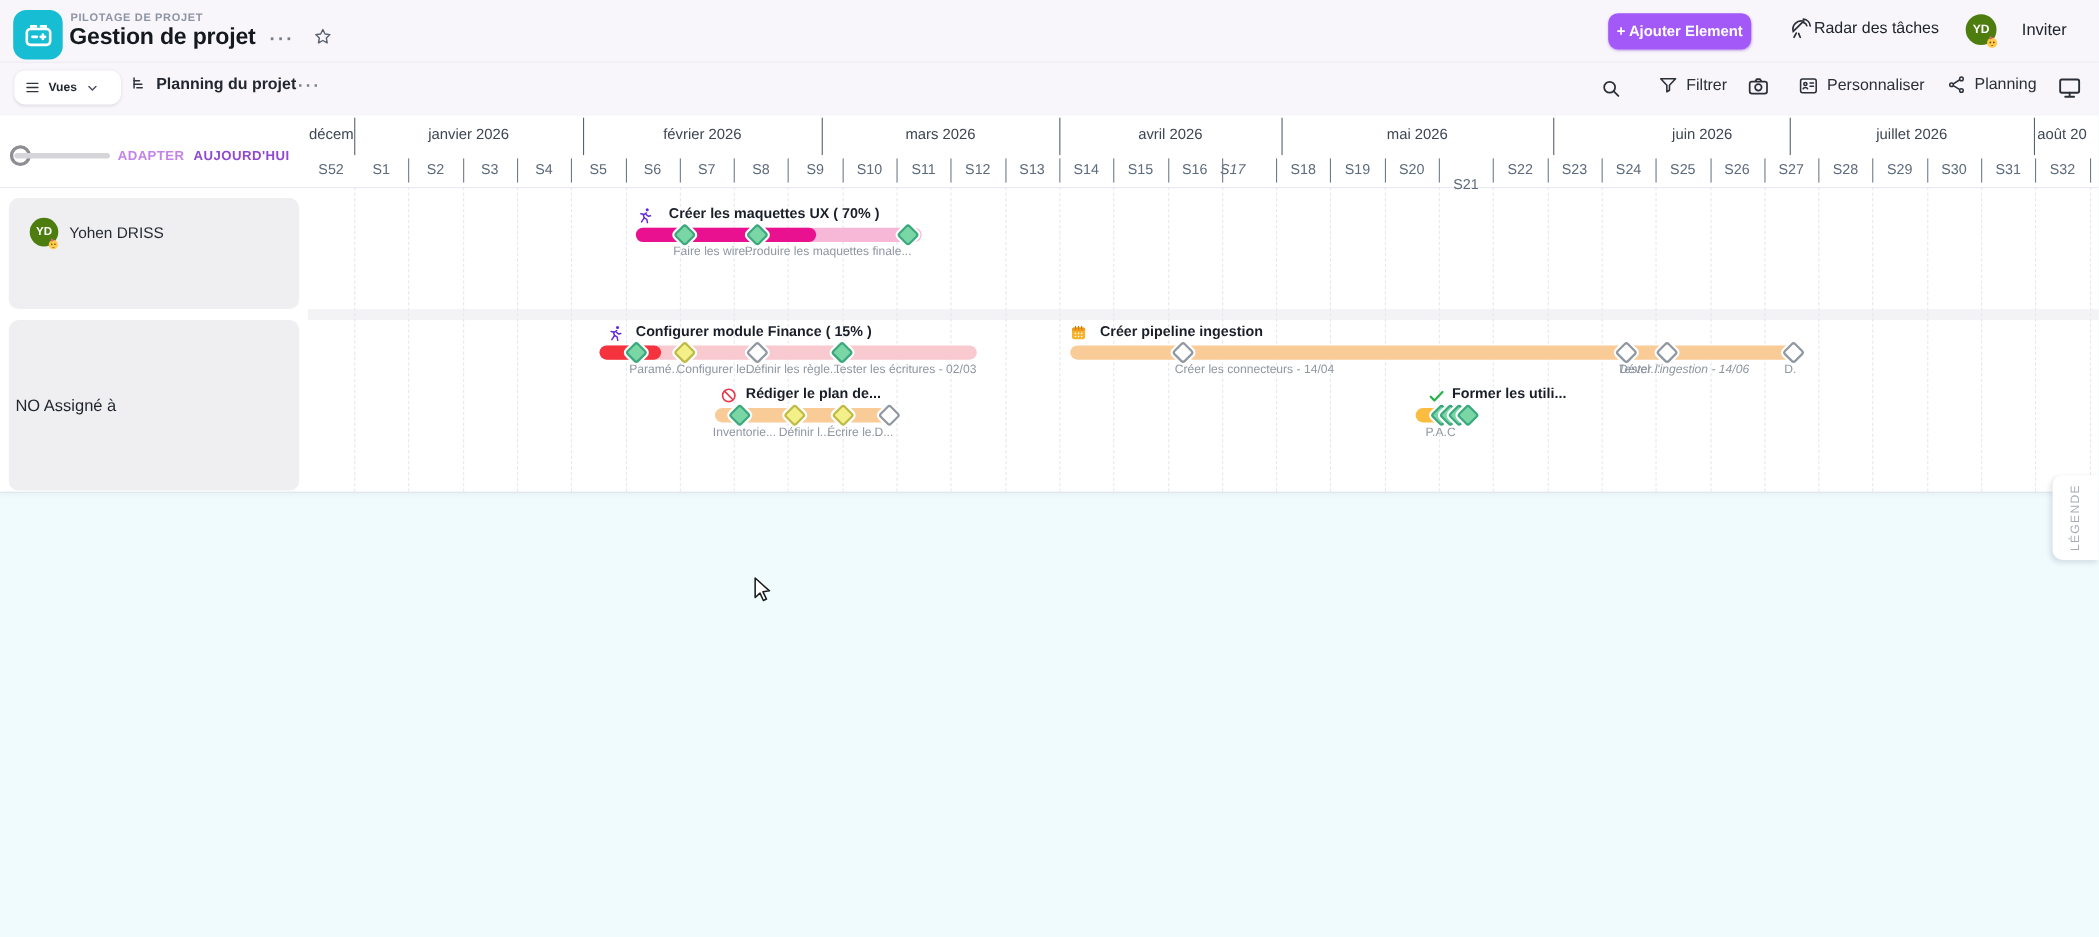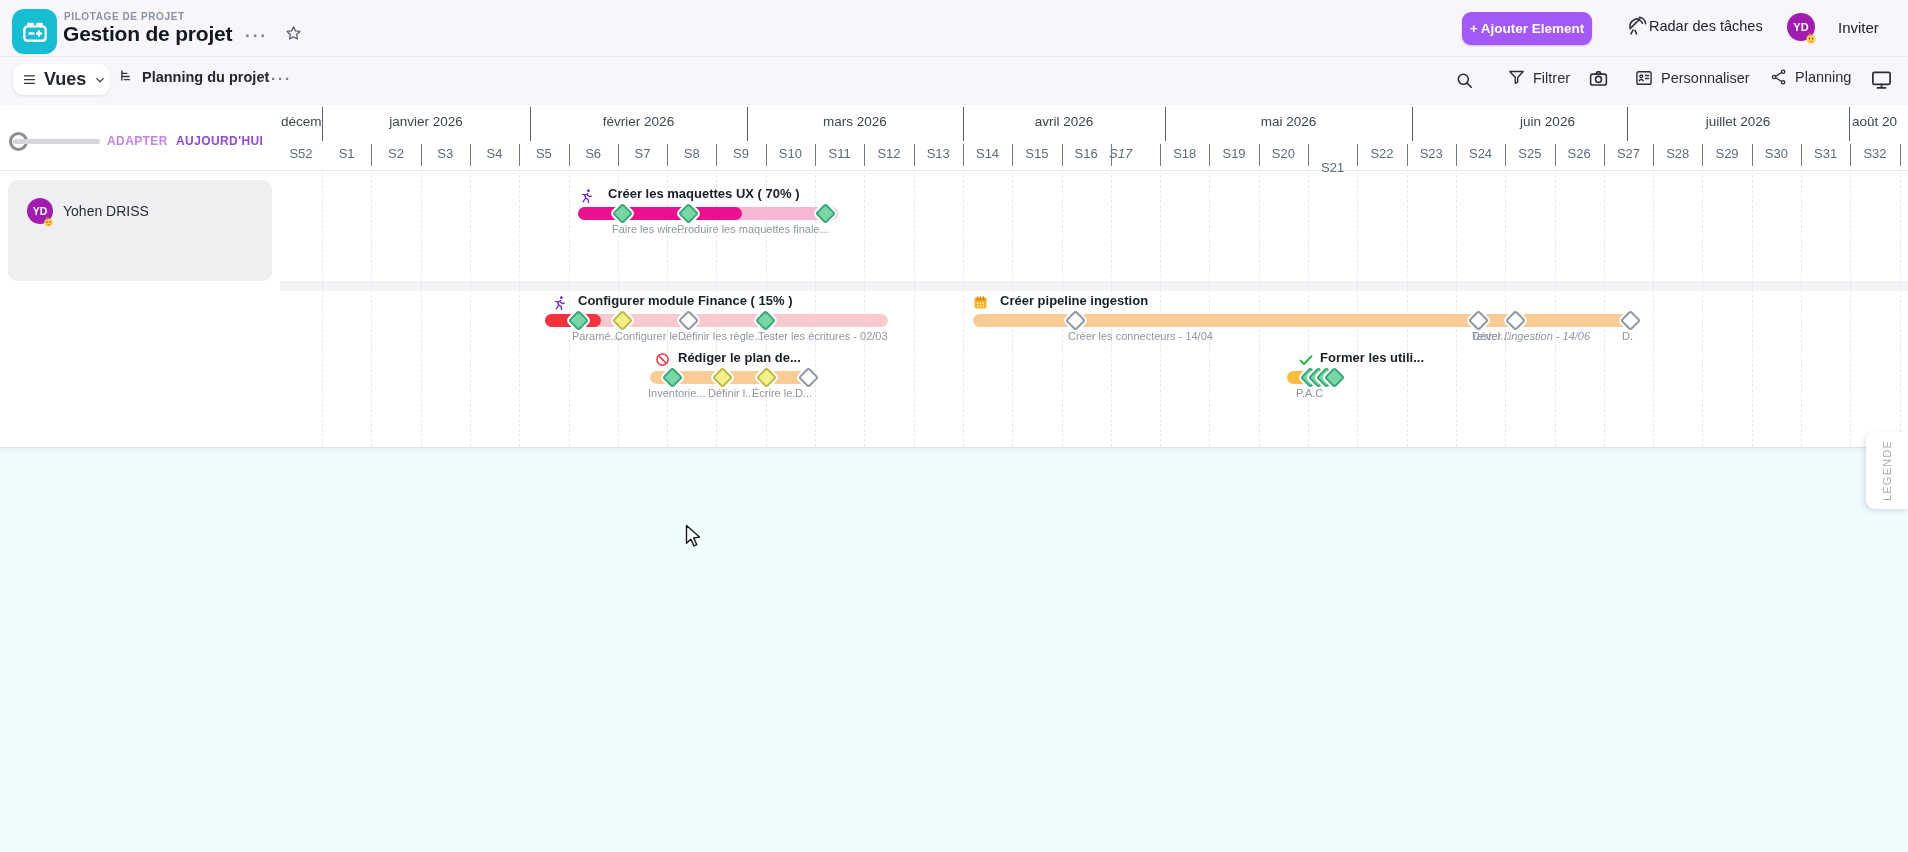--- a/index.html
+++ b/index.html
@@ -13,28 +13,28 @@
   #top-area .hdr-divider{position:absolute;left:0;top:56px;width:1908px;height:1px;background:#EDEAF2;}
   .app-tile{position:absolute;left:12px;top:9px;width:45px;height:45px;border-radius:12px;background:#16BDD3;display:flex;align-items:center;justify-content:center;}
   .eyebrow{position:absolute;left:64px;top:11px;font-size:10px;font-weight:700;letter-spacing:.6px;color:#8C93A3;}
   .page-title{position:absolute;left:63px;top:22px;font-size:21px;font-weight:800;color:#14181F;letter-spacing:-.2px;}
   .hdr-dots{position:absolute;left:245px;top:26px;font-size:17px;font-weight:700;color:#777E89;letter-spacing:2px;}
   .hdr-star{position:absolute;left:284px;top:24px;}
   .add-btn{position:absolute;left:1462px;top:12px;width:130px;height:33px;border-radius:9px;background:#A259F7;color:#fff;
     font-size:13.5px;font-weight:700;display:flex;align-items:center;justify-content:center;box-shadow:0 1px 2px rgba(130,60,210,.35);}
   .radar-wrap{position:absolute;left:1626px;top:15px;display:flex;align-items:center;gap:1px;}
   .radar-wrap span{font-size:14.5px;font-weight:500;color:#20252D;}
-  .avatar{position:absolute;border-radius:50%;background:#a21caf;color:#fff;font-weight:700;display:flex;align-items:center;justify-content:center;}
+  .avatar{position:absolute;border-radius:50%;background:#4d7c0f;color:#fff;font-weight:700;display:flex;align-items:center;justify-content:center;}
   .avatar-badge{position:absolute;}
   #hdr-avatar{left:1787px;top:13px;width:28px;height:28px;font-size:11px;}
   .invite{position:absolute;left:1838px;top:19px;font-size:15px;font-weight:500;color:#20252D;}
   
   .views-pill{position:absolute;left:13px;top:64px;width:97px;height:31px;background:#fff;border-radius:10px;
     box-shadow:0 1px 3px rgba(40,40,70,.12);display:flex;align-items:center;gap:7px;padding-left:9px;box-sizing:border-box;}
-  .views-pill span{font-size:18px;font-weight:700;color:#23272F;}
+  .views-pill span{font-size:11px;font-weight:700;color:#23272F;}
   .view-name-wrap{position:absolute;left:118px;top:68px;display:flex;align-items:center;gap:7px;}
   .view-name-wrap span{font-size:14.5px;font-weight:700;color:#23272F;}
   .tb-dots{position:absolute;left:271px;top:70px;font-size:15px;font-weight:700;color:#777E89;letter-spacing:2px;}
   .tb-item{position:absolute;top:68px;display:flex;align-items:center;gap:7px;}
   .tb-item span{font-size:14.5px;font-weight:500;color:#2A2F38;}
   
   #gantt-panel{position:absolute;left:0;top:105px;width:1908px;height:342px;background:#fff;
     border-bottom:1px solid #DEE2E8;box-shadow:0 2px 4px rgba(30,40,70,.05);}
   .under-weeks-line{position:absolute;left:0;top:65px;width:1908px;height:1px;background:#E9EBF0;}
   .month-label{position:absolute;top:9px;font-size:13.5px;font-weight:500;color:#3E4653;text-align:center;white-space:nowrap;}
@@ -205,20 +205,23 @@
         <circle cx="6" cy="7" r="4.6" fill="#FFCB4C"></circle>
         <circle cx="4.4" cy="6.6" r=".8" fill="#664500"></circle>
           <circle cx="7.6" cy="6.6" r=".8" fill="#664500"></circle>
         <path d="M4.6 9.2c.9.8 2 .8 2.9 0z" fill="#664500"></path>
         <path d="M3.6 .6l3.4 2-3 1.6z" fill="#E85D75"></path>
       </svg>
     </div>
     <div class="side-name">Yohen DRISS</div>
   </div>
 
+  <div class="side-card" id="side-card-2">
+    <div class="side-name2">NO Assigné à</div>
+  </div>
 
   <div id="timeline-layer">
       <div class="month-label" style="left: 280px; width: auto; text-align: left; padding-left: 1px;">décem</div>
       <div class="month-label" style="left: 322px; width: 208px;">janvier 2026</div>
       <div class="month-sep" style="left: 322px;"></div>
       <div class="month-label" style="left: 530px; width: 217px;">février 2026</div>
       <div class="month-sep" style="left: 530px;"></div>
       <div class="month-label" style="left: 747px; width: 216px;">mars 2026</div>
       <div class="month-sep" style="left: 747px;"></div>
       <div class="month-label" style="left: 963px; width: 202px;">avril 2026</div>

